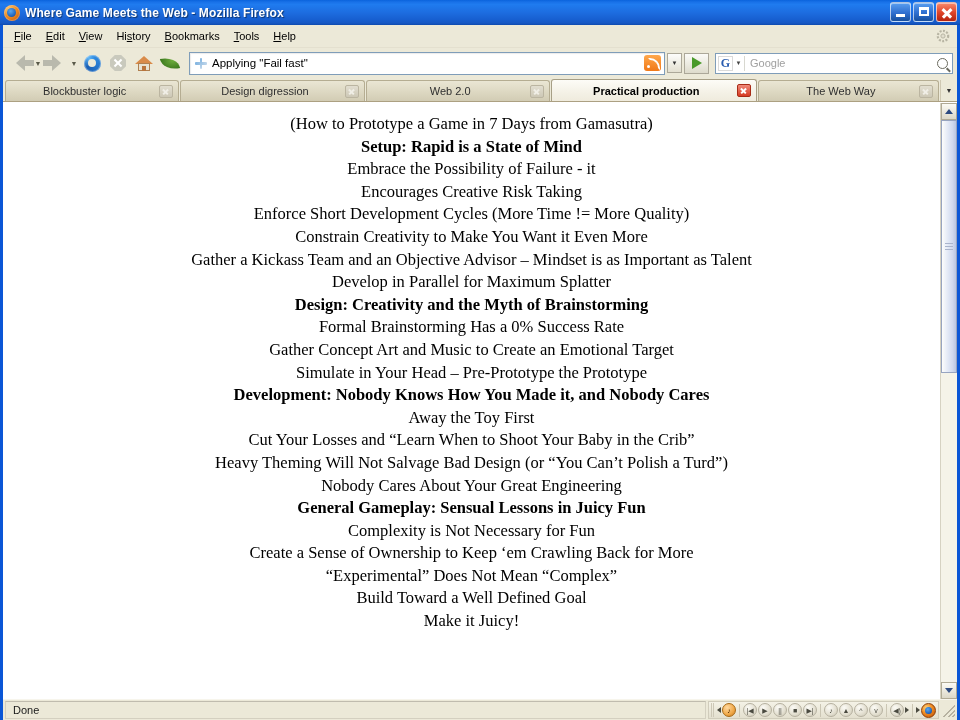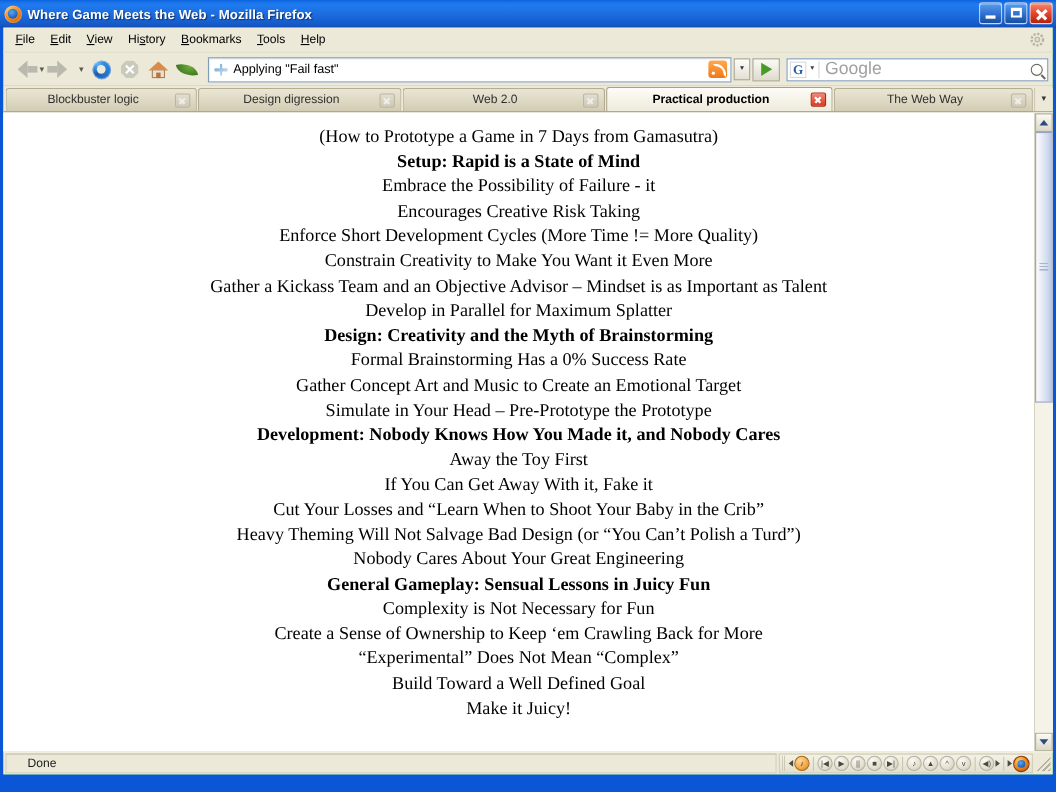--- a/index.html
+++ b/index.html
@@ -87,24 +87,24 @@
   .win-btn.close::before, .win-btn.close::after {
     content:""; position:absolute; left:4px; top:9px;
     width:12px; height:2.5px; background:#fff;
   }
   .win-btn.close::before { transform: rotate(45deg); }
   .win-btn.close::after  { transform: rotate(-45deg); }
 
   
   #chrome {
     flex: 1 1 auto;
-    margin: 0 3px 16px 3px;
+    margin: 0 3px 0 3px;
     display: flex;
     flex-direction: column;
-    background: #22c55e;
+    background: #6d28d9;
     min-height: 0;
   }
 
   
   #menubar {
     height: 22px;
     flex: 0 0 22px;
     background: #ece9d8;
     display: flex;
     align-items: center;
@@ -319,21 +319,21 @@
     font-family: "Liberation Serif", serif;
   }
   #search-caret {
     width: 11px; text-align: center; font-size: 6px; color: #444;
     flex: 0 0 11px;
   }
   #search-divider {
     width:1px; height:15px; background:#d8d8d0; flex:0 0 1px;
   }
   #search-placeholder {
-    font-size: 16px; color: #a0a0a0;
+    font-size: 11px; color: #a0a0a0;
     margin-left: 5px;
     flex: 1 1 auto;
     overflow: hidden;
     white-space: nowrap;
   }
   #search-mag {
     width: 20px; flex: 0 0 20px;
     display:flex;align-items:center;justify-content:center;
   }
   .mag {
@@ -503,21 +503,21 @@
   }
   #status-text-pane {
     flex: 1 1 auto;
     height: 18px;
     margin: 0 2px;
     border: 1px solid #d4d0c0;
     border-top-color: #c0bcae;
     box-sizing: border-box;
     display: flex;
     align-items: center;
-    padding-left: 19px;
+    padding-left: 7px;
     font-size: 11px;
     color: #1a1a1a;
     background: #ece9d8;
     min-width: 0;
     overflow: hidden;
   }
   #media-strip {
     flex: 0 0 auto;
     height: 18px;
     display: flex;
@@ -688,21 +688,20 @@
         <div class="line">Enforce Short Development Cycles (More Time != More Quality)</div>
         <div class="line">Constrain Creativity to Make You Want it Even More</div>
         <div class="line">Gather a Kickass Team and an Objective Advisor – Mindset is as Important as Talent</div>
         <div class="line">Develop in Parallel for Maximum Splatter</div>
         <div class="line bold">Design: Creativity and the Myth of Brainstorming</div>
         <div class="line">Formal Brainstorming Has a 0% Success Rate</div>
         <div class="line">Gather Concept Art and Music to Create an Emotional Target</div>
         <div class="line">Simulate in Your Head – Pre-Prototype the Prototype</div>
         <div class="line bold">Development: Nobody Knows How You Made it, and Nobody Cares</div>
         <div class="line">Away the Toy First</div>
-        <div class="line">If You Can Get Away With it, Fake it</div>
         <div class="line">Cut Your Losses and “Learn When to Shoot Your Baby in the Crib”</div>
         <div class="line">Heavy Theming Will Not Salvage Bad Design (or “You Can’t Polish a Turd”)</div>
         <div class="line">Nobody Cares About Your Great Engineering</div>
         <div class="line bold">General Gameplay: Sensual Lessons in Juicy Fun</div>
         <div class="line">Complexity is Not Necessary for Fun</div>
         <div class="line">Create a Sense of Ownership to Keep ‘em Crawling Back for More</div>
         <div class="line">“Experimental” Does Not Mean “Complex”</div>
         <div class="line">Build Toward a Well Defined Goal</div>
         <div class="line">Make it Juicy!</div>
       </div>

